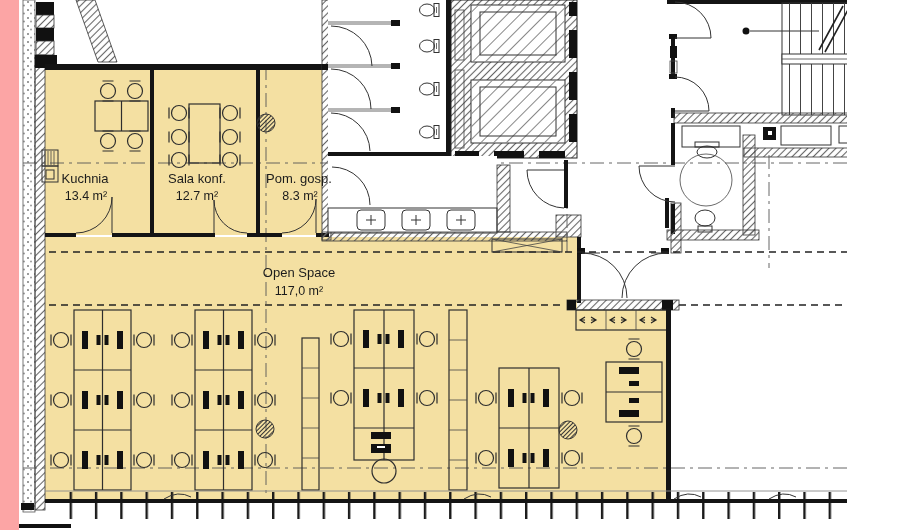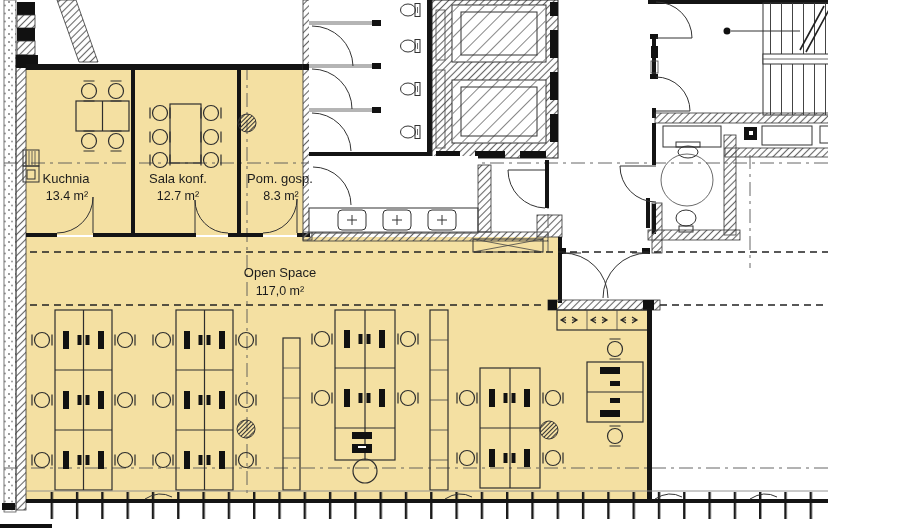--- a/index.html
+++ b/index.html
@@ -1,17 +1,17 @@
 <!DOCTYPE html>
 <html><head>
 <meta charset="utf-8">
 <style>
   html,body{margin:0;padding:0;background:#fff;}
-  #stage{position:relative;width:828px;height:530px;background:#7dd3fc;overflow:hidden;
-         font-family:"Liberation Sans",sans-serif;}
+  #stage{position:relative;width:828px;height:530px;background:#fca5a5;overflow:hidden;
+         font-family:"Liberation Sans",sans-serif;padding-left:19px;}
   svg{display:block;}
   .wall{fill:#141414;}
   .blk{fill:#111;}
   .thin{stroke:#333;stroke-width:1;fill:none;}
   .thin2{stroke:#444;stroke-width:0.8;fill:none;}
   .furn{stroke:#2e2e2e;stroke-width:1.2;fill:none;}
   .hatchf{fill:url(#hatch);stroke:#333;stroke-width:0.8;}
   .dash{stroke:#222;stroke-width:1.4;stroke-dasharray:7 5;fill:none;}
   .cl{stroke:#555;stroke-width:0.9;stroke-dasharray:14 5 3 5;fill:none;}
   .lbl{font-family:"Liberation Sans",sans-serif;font-size:13px;fill:#1c1c1c;}

